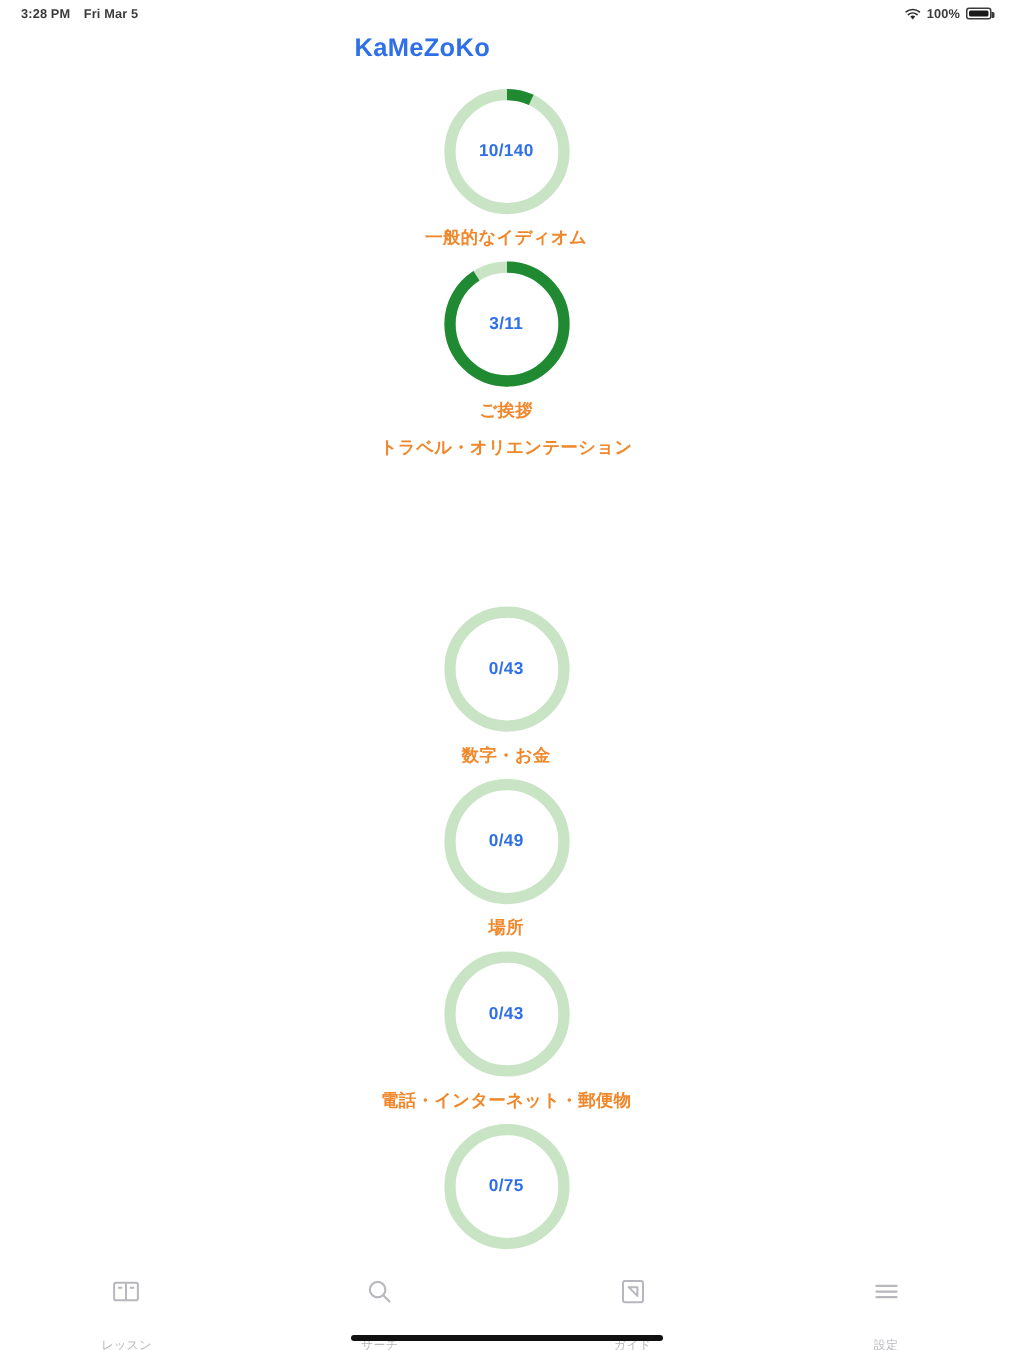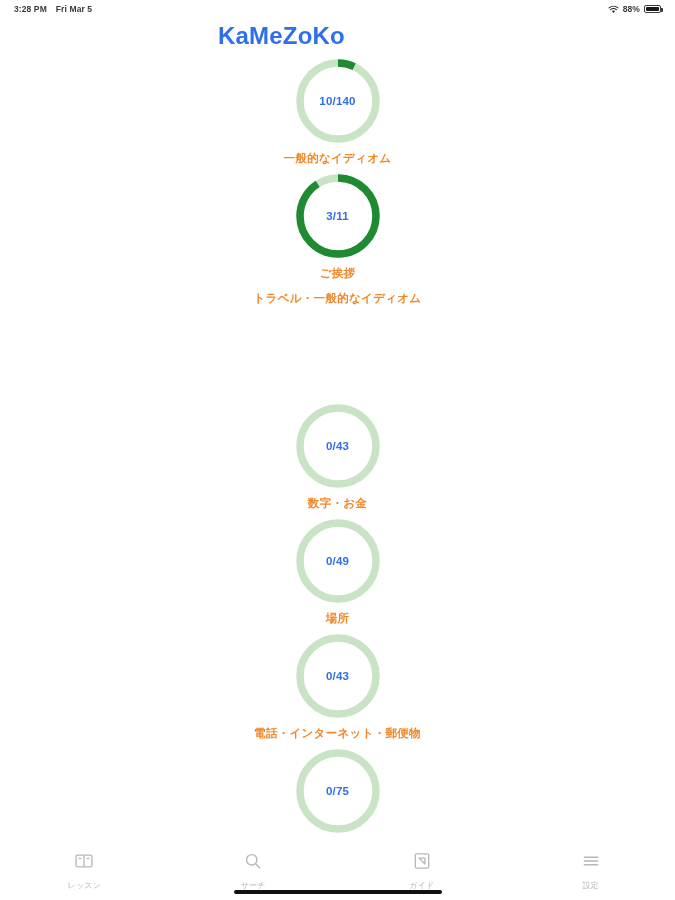--- a/index.html
+++ b/index.html
@@ -31,21 +31,21 @@
   .batt::after{
     content:""; position:absolute; right:-2.5px; top:2px;
     width:1.5px; height:4px; background:#3a3a3a; border-radius:0 1px 1px 0;
   }
   .batt i { position:absolute; left:1px; top:1px; bottom:1px; width:13px;
     background:#1a1a1a; border-radius:1px; display:block; }
 
   
   .app-title {
     position:absolute; top:22px; left:0; width:563px;
-    text-align:center; font-size:24px; font-weight:700;
+    text-align:center; font-size:17px; font-weight:700;
     color:#2f6fe8; letter-spacing:.2px;
   }
 
   
   .topic-list {
     position:absolute; top:56px; left:0; width:675px; height:786px;
     overflow:hidden;
   }
   .topic {
     width:675px; height:115px;
@@ -66,21 +66,21 @@
   }
 
   
   .tabbar {
     position:absolute; left:0; bottom:0; width:675px; height:58px;
     display:flex; align-items:flex-start; background:#fff;
   }
   .tab {
     flex:1; height:58px; position:relative;
     display:flex; flex-direction:column; align-items:center;
-    justify-content:flex-start; padding-top:9px; gap:9px;
+    justify-content:flex-start; padding-top:9px; gap:20px;
   }
   .tab .ico { width:20px; height:20px; display:block; }
   .tab .tlabel { font-size:8px; color:#b7b7bd; letter-spacing:.2px; }
   .tab.active .tlabel { color:#5b86ef; }
   .tab-indicator {
     position:absolute; top:0px; left:50%; transform:translateX(-50%);
     width:137px; height:2.5px; background:#9fb4f0; border-radius:2px;
   }
   .home-bar {
     position:absolute; bottom:6px; left:50%; transform:translateX(-50%);
@@ -98,21 +98,21 @@
       <span class="sb-date">Fri Mar 5</span>
     </div>
     <div class="sb-right">
       <span>
         <svg class="wifi-ico" viewBox="0 0 16 12">
           <path d="M8 11.2 5.6 8.3a3.8 3.8 0 0 1 4.8 0L8 11.2z" fill="#2a2a2a"></path>
           <path d="M3.7 6.3a6.8 6.8 0 0 1 8.6 0" stroke="#2a2a2a" stroke-width="1.5" fill="none" stroke-linecap="round"></path>
           <path d="M1.5 3.7a10.2 10.2 0 0 1 13 0" stroke="#2a2a2a" stroke-width="1.5" fill="none" stroke-linecap="round"></path>
         </svg>
       </span>
-      <span class="sb-batt-pct">88%</span>
+      <span class="sb-batt-pct">100%</span>
       <span class="batt">
           <i></i>
         </span>
     </div>
   </div>
 
   <div class="app-title">KaMeZoKo</div>
 
   <div class="topic-list">
 
@@ -132,21 +132,21 @@
         <svg viewBox="0 0 90 90">
           <circle class="ring-track" cx="45" cy="45" r="38"></circle>
           <circle class="ring-prog" cx="45" cy="45" r="38" pathLength="100" stroke-dasharray="91 9"></circle>
         </svg>
         <span class="ring-count">3/11</span>
       </div>
       <div class="topic-label">ご挨拶</div>
     </div>
 
     <div class="topic">
-      <div class="topic-label">トラベル・一般的なイディオム</div>
+      <div class="topic-label">トラベル・オリエンテーション</div>
     </div>
 
     <div class="topic">
       <div class="ring-wrap">
         <svg viewBox="0 0 90 90">
           <circle class="ring-track" cx="45" cy="45" r="38"></circle>
           <circle class="ring-prog" cx="45" cy="45" r="38" pathLength="100" stroke-dasharray="0 100"></circle>
         </svg>
         <span class="ring-count">0/43</span>
       </div>

